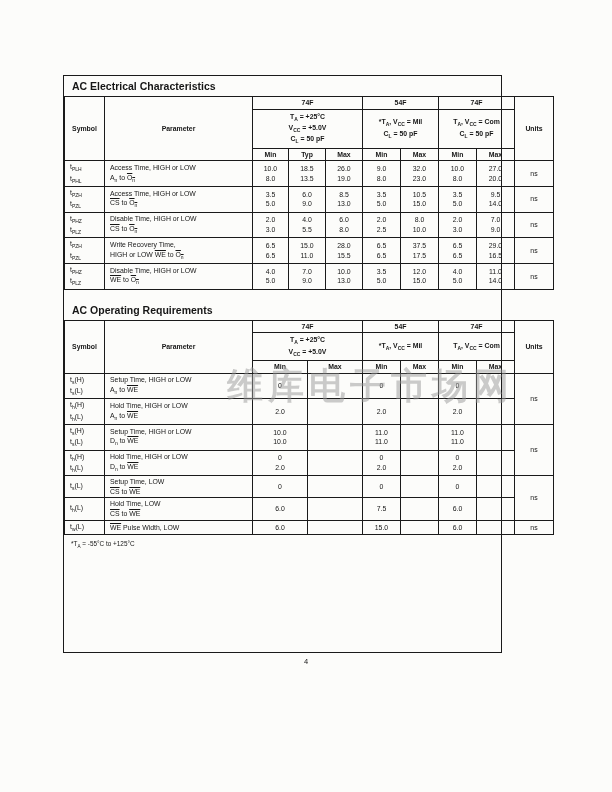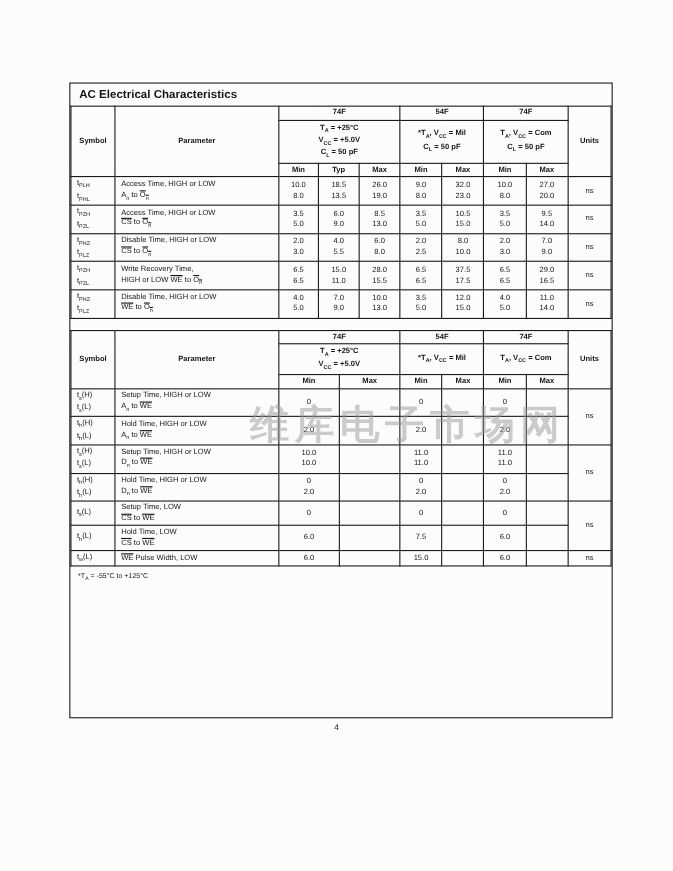--- a/index.html
+++ b/index.html
@@ -6,21 +6,21 @@
   html, body { margin: 0; padding: 0; }
   body {
     width: 612px; height: 792px;
     background: #fcfcfa;
     position: relative;
     font-family: "Liberation Sans", sans-serif;
     color: #161616;
   }
   .frame {
     position: absolute; left: 63px; top: 75px;
-    width: 494px; height: 578px;
+    width: 439px; height: 578px;
     border: 1.5px solid #1a1a1a;
     background: #fcfcfa;
   }
   .sec-title {
     font-weight: bold;
     font-size: 10.5px;
     line-height: 11px;
     padding: 5px 0 4px 8px;
   }
   table.tbl {
@@ -317,20 +317,21 @@
             <div>11.0</div>
             <div>14.0</div>
           </td>
       <td class="unit">ns</td>
     </tr>
   </tbody>
     </table>
 
   <div class="gap"></div>
 
+  <div class="sec-title">AC Operating Requirements</div>
 
   <table class="tbl">
     <colgroup>
       <col style="width:40px">
         <col style="width:148px">
       <col style="width:55px">
         <col style="width:55px">
       <col style="width:38px">
         <col style="width:38px">
       <col style="width:38px">

